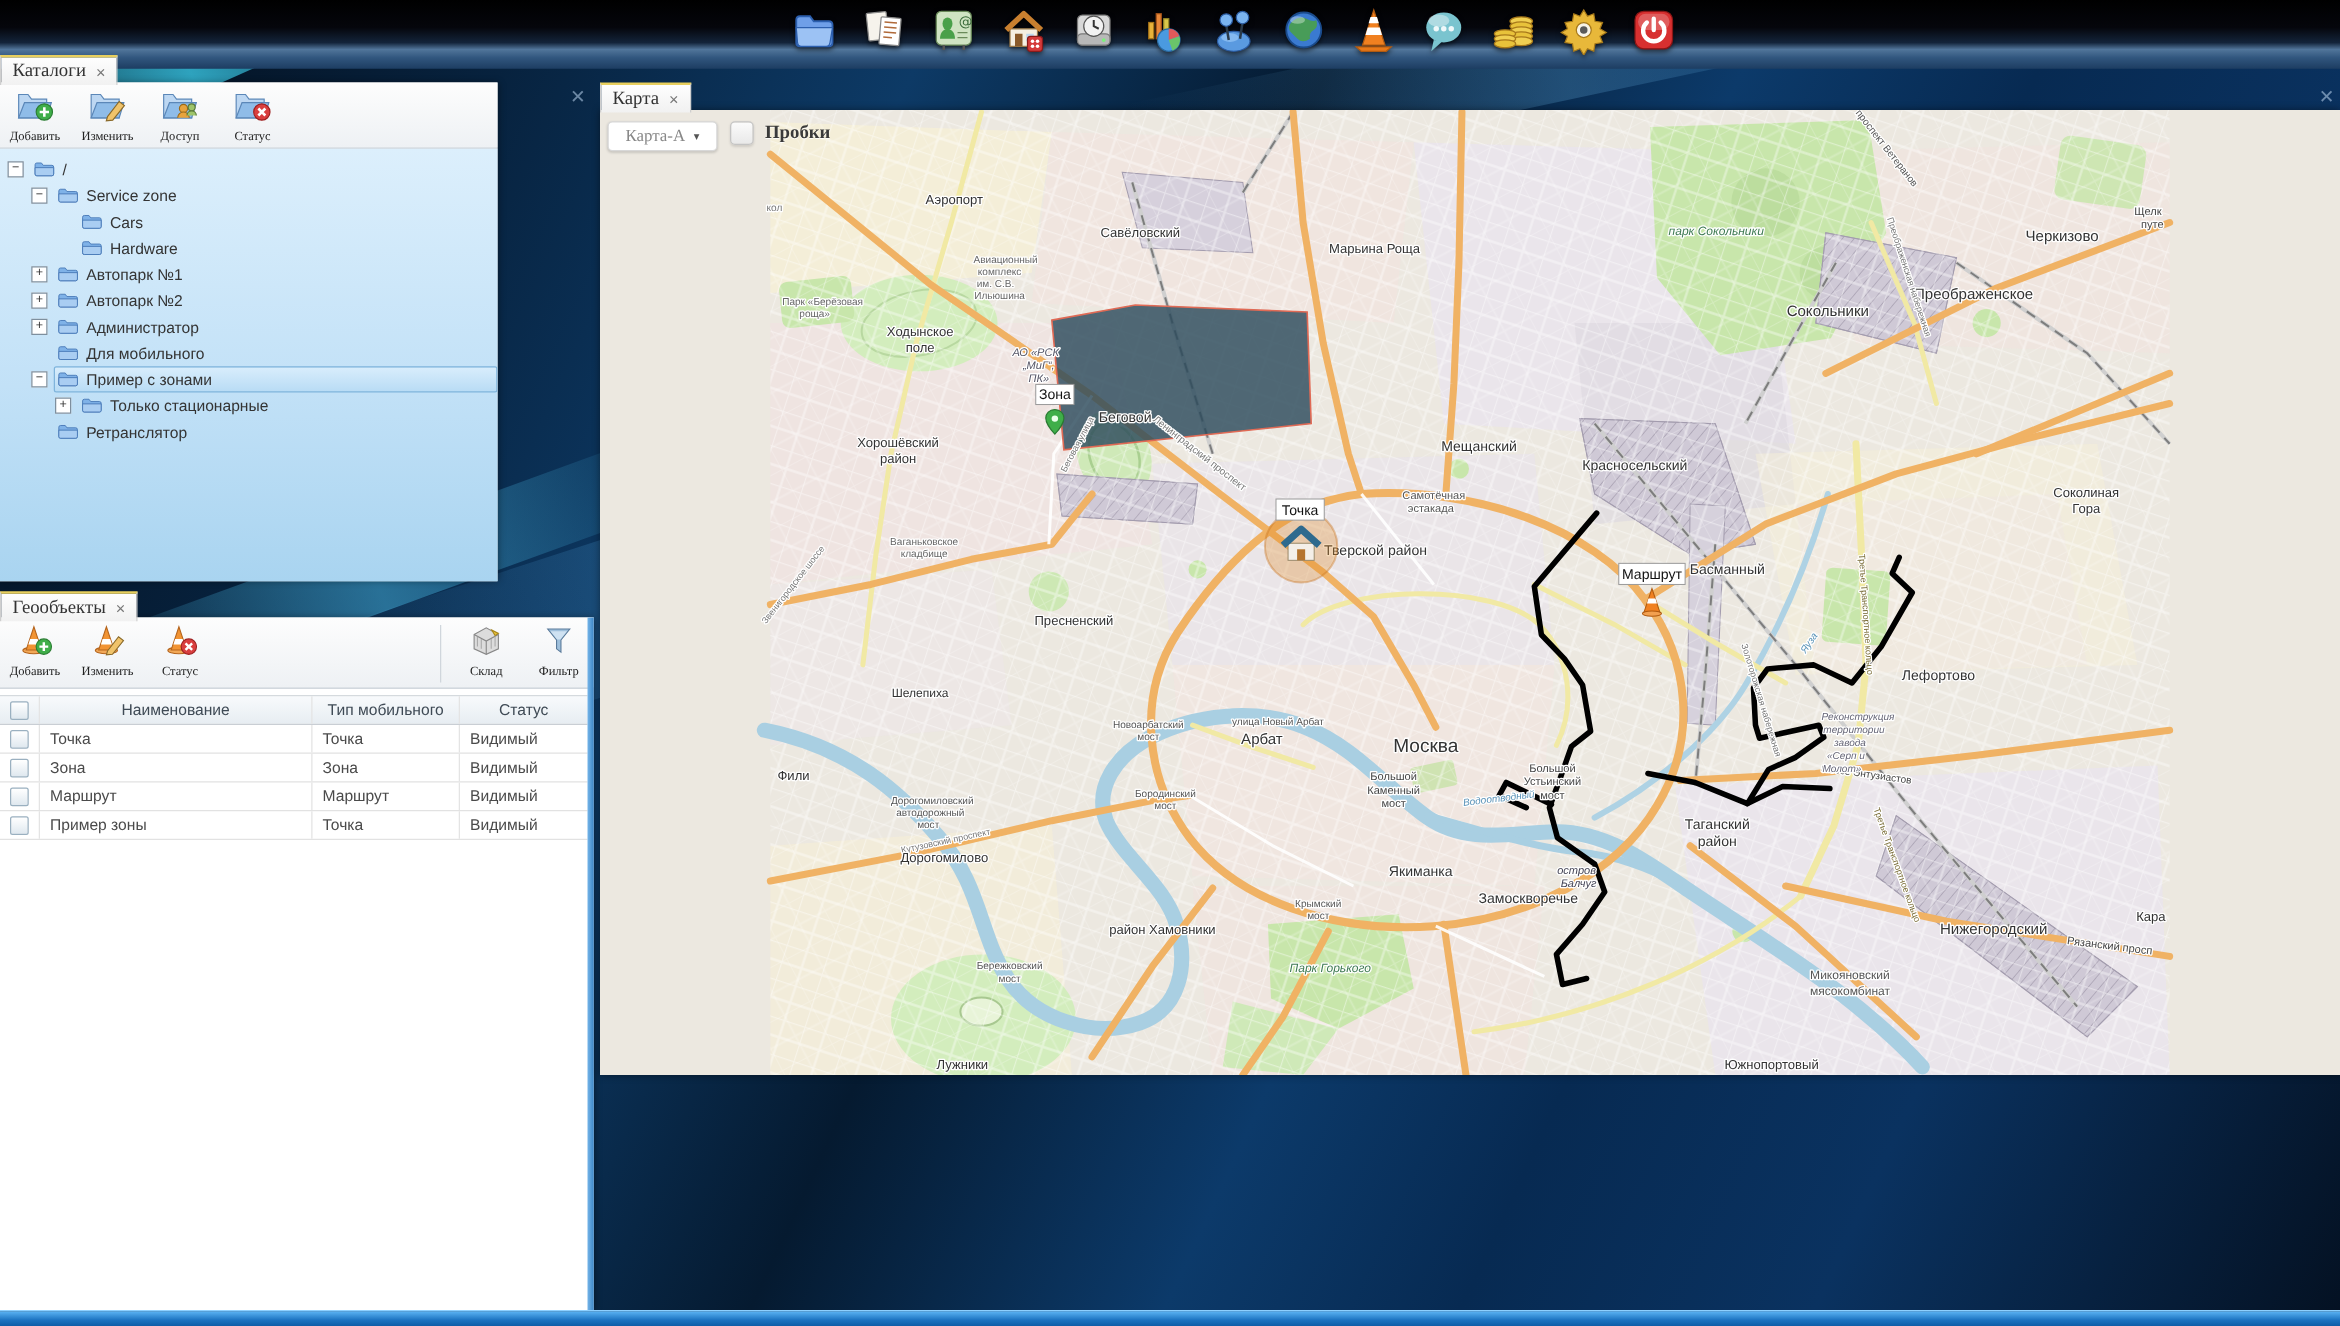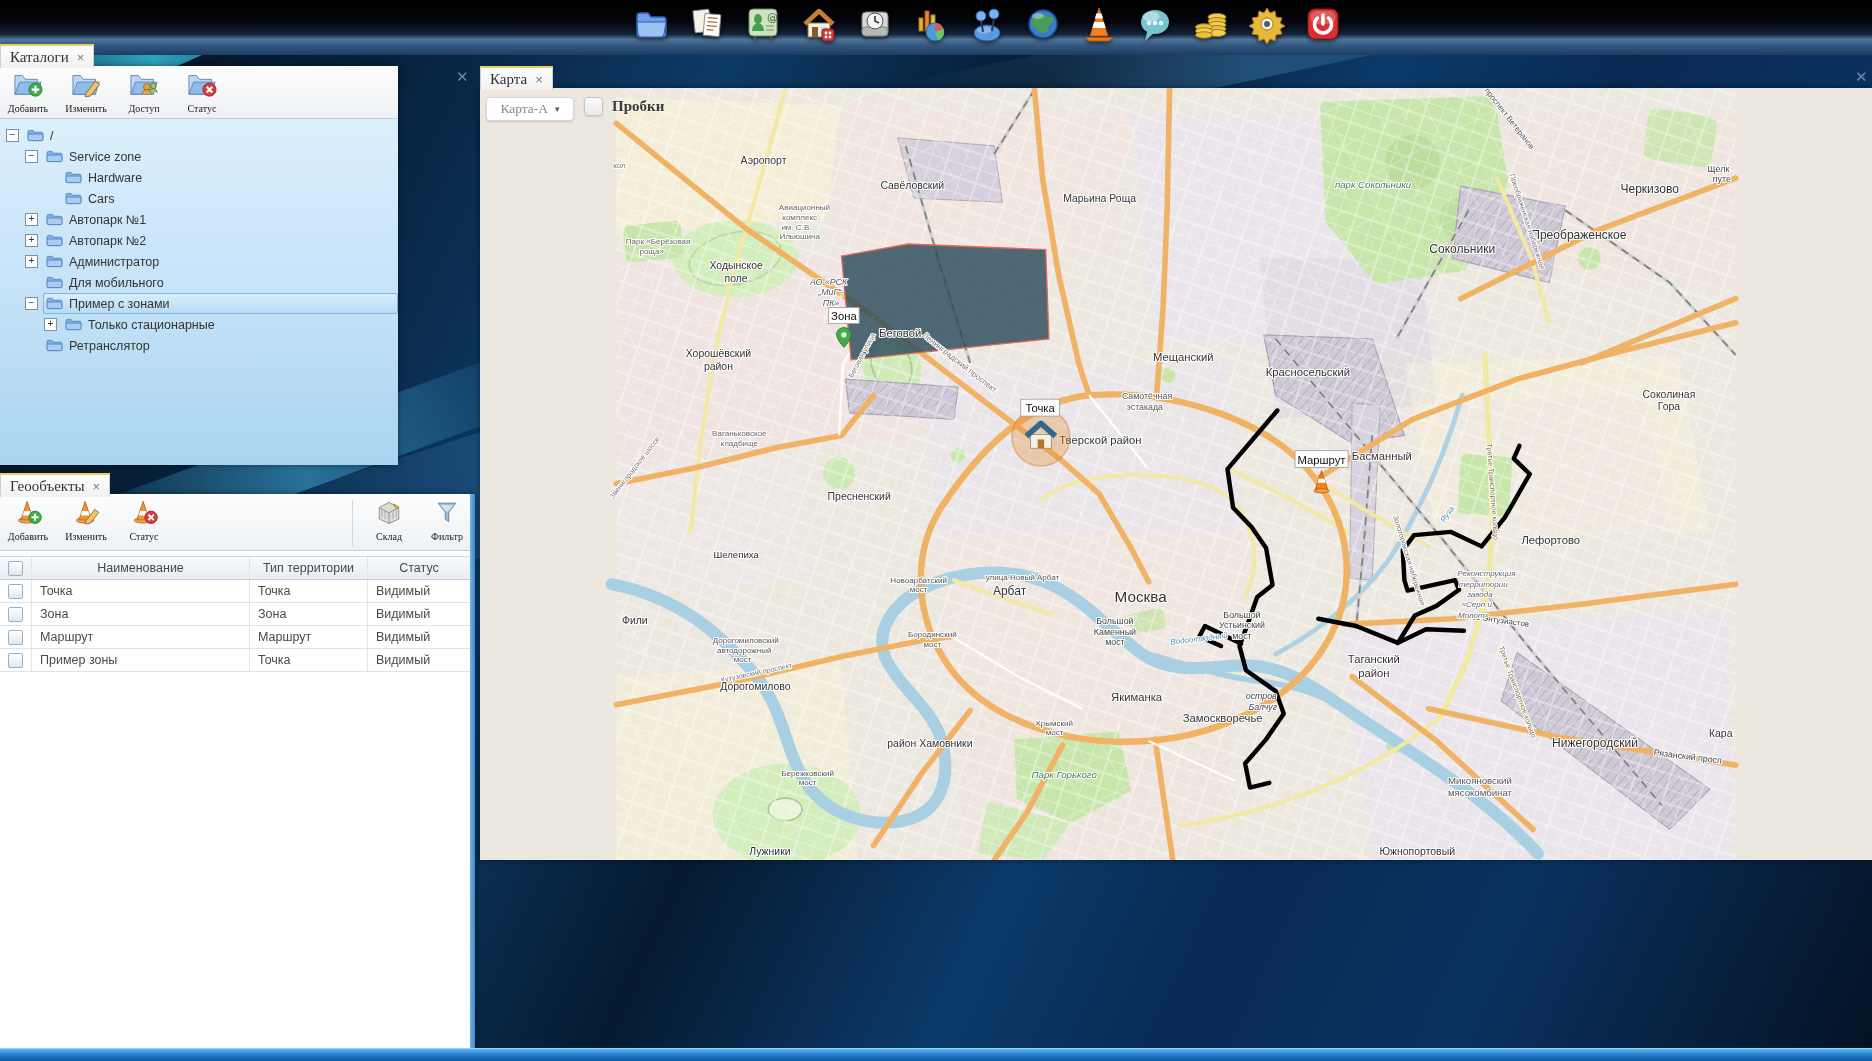--- a/index.html
+++ b/index.html
@@ -307,33 +307,33 @@
       </div>
       <div class="tree-row" style="padding-left: 44px;">
         <span class="tree-exp none"></span>
         <span class="tree-box">
           <span class="tree-folder">
             <svg viewBox="0 0 18 14" width="17" height="13">
               <path d="M1 3q0-1.5 1.5-1.5h4l1.5 2h7.5q1.5 0 1.5 1.5V11q0 1.5-1.5 1.5h-13Q1 12.5 1 11Z" fill="#7fb2e8" stroke="#4a7ab8" stroke-width="0.8"></path>
               <path d="M1 5.5h16V11q0 1.5-1.5 1.5h-13Q1 12.5 1 11Z" fill="#a9cdf2" stroke="#4a7ab8" stroke-width="0.8"></path>
             </svg>
           </span>
-          <span>Hardware</span>
+          <span>Cars</span>
         </span>
       </div>
       <div class="tree-row" style="padding-left: 44px;">
         <span class="tree-exp none"></span>
         <span class="tree-box">
           <span class="tree-folder">
             <svg viewBox="0 0 18 14" width="17" height="13">
               <path d="M1 3q0-1.5 1.5-1.5h4l1.5 2h7.5q1.5 0 1.5 1.5V11q0 1.5-1.5 1.5h-13Q1 12.5 1 11Z" fill="#7fb2e8" stroke="#4a7ab8" stroke-width="0.8"></path>
               <path d="M1 5.5h16V11q0 1.5-1.5 1.5h-13Q1 12.5 1 11Z" fill="#a9cdf2" stroke="#4a7ab8" stroke-width="0.8"></path>
             </svg>
           </span>
-          <span>Cars</span>
+          <span>Hardware</span>
         </span>
       </div>
       <div class="tree-row" style="padding-left: 25px;">
         <span class="tree-exp">+</span>
         <span class="tree-box">
           <span class="tree-folder">
             <svg viewBox="0 0 18 14" width="17" height="13">
               <path d="M1 3q0-1.5 1.5-1.5h4l1.5 2h7.5q1.5 0 1.5 1.5V11q0 1.5-1.5 1.5h-13Q1 12.5 1 11Z" fill="#7fb2e8" stroke="#4a7ab8" stroke-width="0.8"></path>
               <path d="M1 5.5h16V11q0 1.5-1.5 1.5h-13Q1 12.5 1 11Z" fill="#a9cdf2" stroke="#4a7ab8" stroke-width="0.8"></path>
             </svg>
@@ -469,21 +469,21 @@
           </svg></span>
       <span class="lbl">Фильтр</span>
     </div>
   </div>
   <div id="geo-table">
     <div class="tr head">
       <div class="td c-check">
           <span class="checkbox"></span>
         </div>
       <div class="td c-name">Наименование</div>
-      <div class="td c-type">Тип территории</div>
+      <div class="td c-type">Тип мобильного</div>
       <div class="td c-status">Статус</div>
     </div>
     <div id="geo-rows">
         <div class="tr">
           <div class="td c-check">
             <span class="checkbox"></span>
           </div>
           <div class="td c-name">Точка</div>
           <div class="td c-type">Точка</div>
           <div class="td c-status">Видимый</div>

